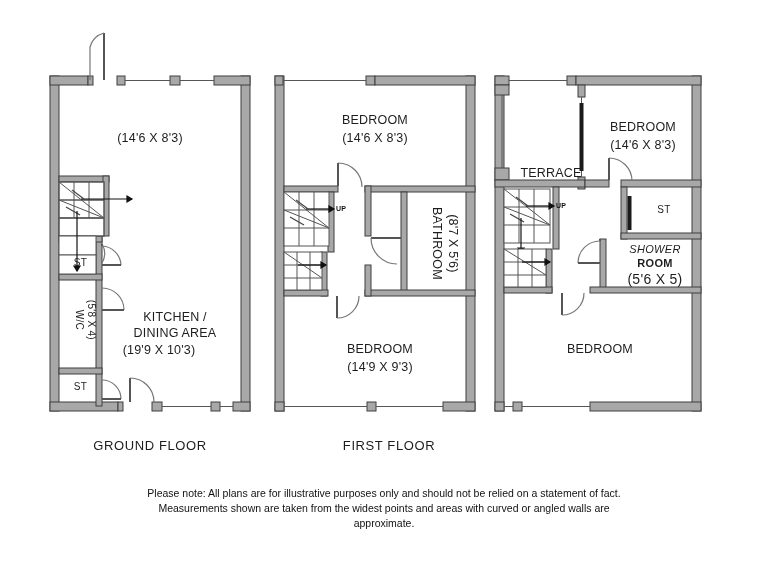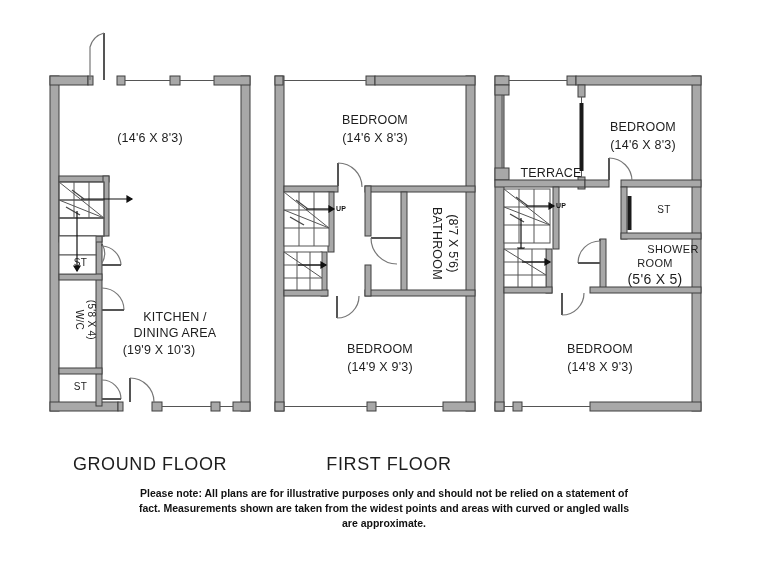--- a/index.html
+++ b/index.html
@@ -41,43 +41,42 @@
   }
   .room-dim {
     font-size: 12.5px;
     letter-spacing: 0.2px;
   }
   .small-room {
     font-size: 10px;
     letter-spacing: 0.3px;
   }
   .floor-title {
-    font-size: 18px;
+    font-size: 13px;
     letter-spacing: 0.6px;
-    margin-top: 16px;
   }
   .rot90 {
     transform: rotate(90deg);
     transform-origin: center center;
   }
   .upmark {
     position: absolute;
     font-size: 7px;
     font-weight: bold;
     color: #111;
     letter-spacing: 0.2px;
   }
   #disclaimer {
     position: absolute;
     left: 134px;
     top: 486px;
     width: 500px;
     text-align: center;
     font-size: 10.5px;
-    font-weight: bold;
+    font-weight: normal;
     line-height: 1.45;
     color: #111;
   }
 </style>
 </head>
 <body>
 
 <div id="plan-root">
 
   <svg class="planvec" viewBox="0 0 768 576">
@@ -342,25 +341,24 @@
 
   <div class="lbl floor-title" style="left:289px; top:438px; width:200px;">FIRST FLOOR</div>
 
   <div class="lbl room-name" style="left:512px; top:123px; width:78px;margin-top:43px;">TERRACE</div>
 
   <div class="lbl room-name" style="left:590px; top:120px; width:106px;">BEDROOM</div>
   <div class="lbl room-dim" style="left:590px; top:138px; width:106px;">(14'6 X 8'3)</div>
 
   <div class="lbl small-room" style="left:634px; top:204px; width:60px;">ST</div>
 
-  <div class="lbl small-room" style="left:629px; top:243px; width:88px; font-size:11px;">SHOWER</div>
-  <div class="lbl small-room" style="left:611px; top:257px; width:88px; font-size:11px;">ROOM</div>
+  <div class="lbl small-room" style="left:611px; top:243px; width:88px; font-size:11px;font-style:italic;">SHOWER</div>
+  <div class="lbl small-room" style="left:611px; top:257px; width:88px; font-size:11px;font-weight:bold;">ROOM</div>
   <div class="lbl small-room" style="left:611px; top:271px; width:88px; font-size:14px;">(5'6 X 5)</div>
 
   <div class="lbl room-name" style="left:540px; top:342px; width:120px;">BEDROOM</div>
-  <div class="lbl room-dim" style="left:540px; top:360px; width:120px;">(14'8 X 9'3)</div>
 
   <div class="upmark" style="left:556px; top:202px;">UP</div>
 
 
   <div id="disclaimer">Please note: All plans are for illustrative purposes only and should not be relied on a statement of fact. Measurements shown are taken from the widest points and areas with curved or angled walls are approximate.</div>
 
 </div>
 
 </body></html>

